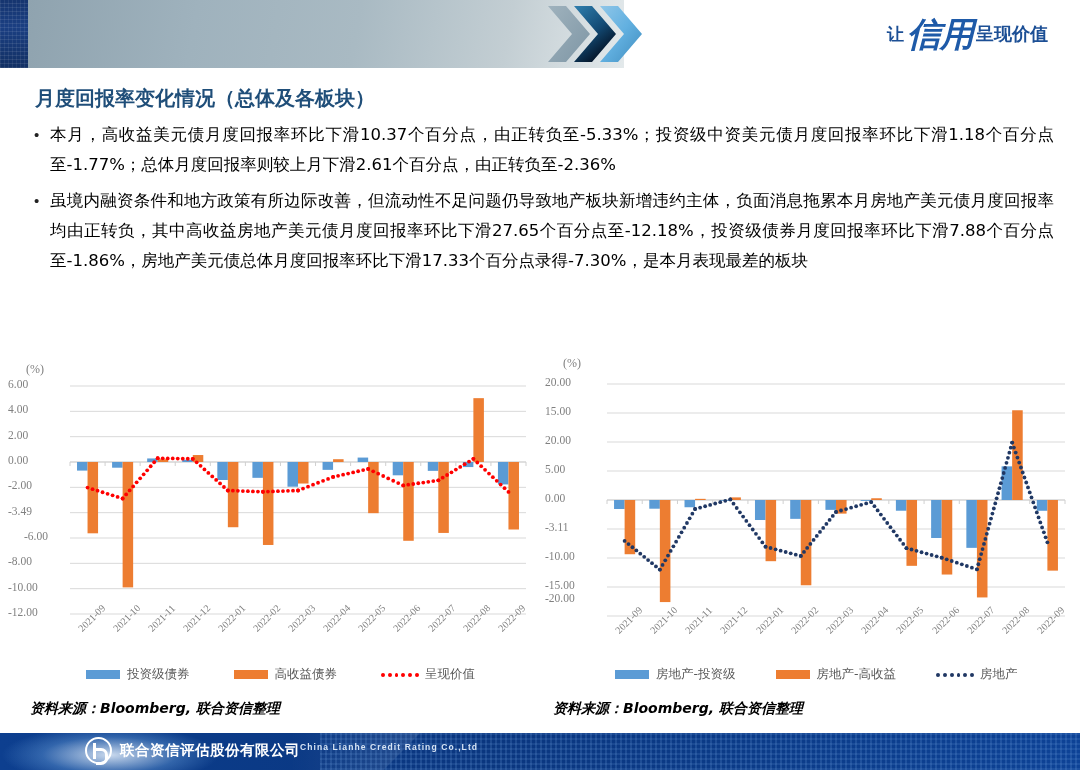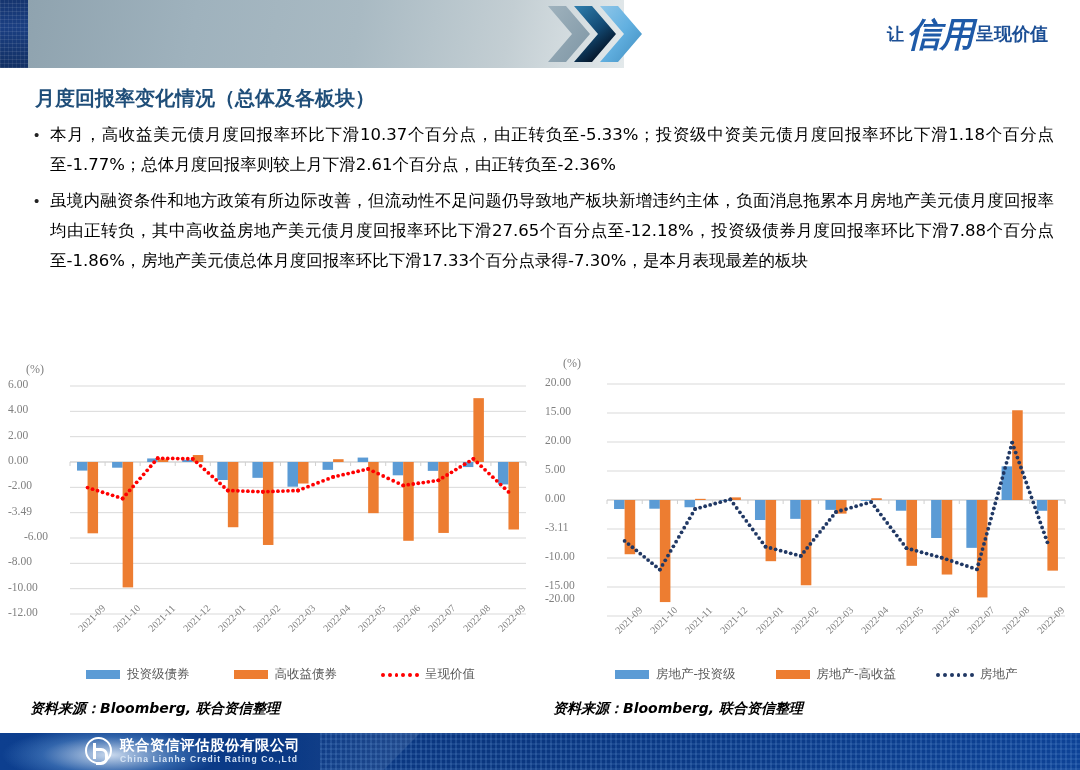--- a/index.html
+++ b/index.html
@@ -125,21 +125,21 @@
     width:27px; height:27px; border-radius:50%;
     border:2.2px solid #ffffff; position:relative; flex:0 0 27px;
   }
   .ft-mark::before{
     content:""; position:absolute; left:6px; top:4px; width:3px; height:16px; background:#fff;
   }
   .ft-mark::after{
     content:""; position:absolute; left:9px; top:9px; width:9px; height:11px;
     border:3px solid #fff; border-left:none; border-radius:0 7px 7px 0;
   }
-  .ft-names { display:flex; flex-direction:column; justify-content:center; }
+  .ft-names { display:flex; flex-direction:row; justify-content:center; }
   .ft-cn { font-size:14.5px; font-weight:bold; color:#ffffff; letter-spacing:.5px; line-height:1.15;
            font-family:"DejaVu Sans","Liberation Sans",sans-serif;}
   .ft-en { font-size:8.5px; font-weight:bold; color:#d6e4f5; letter-spacing:1.1px; line-height:1.2;
            font-family:"Liberation Sans",sans-serif;}
 </style>
 </head>
 <body>
 
 <div id="page">
 

